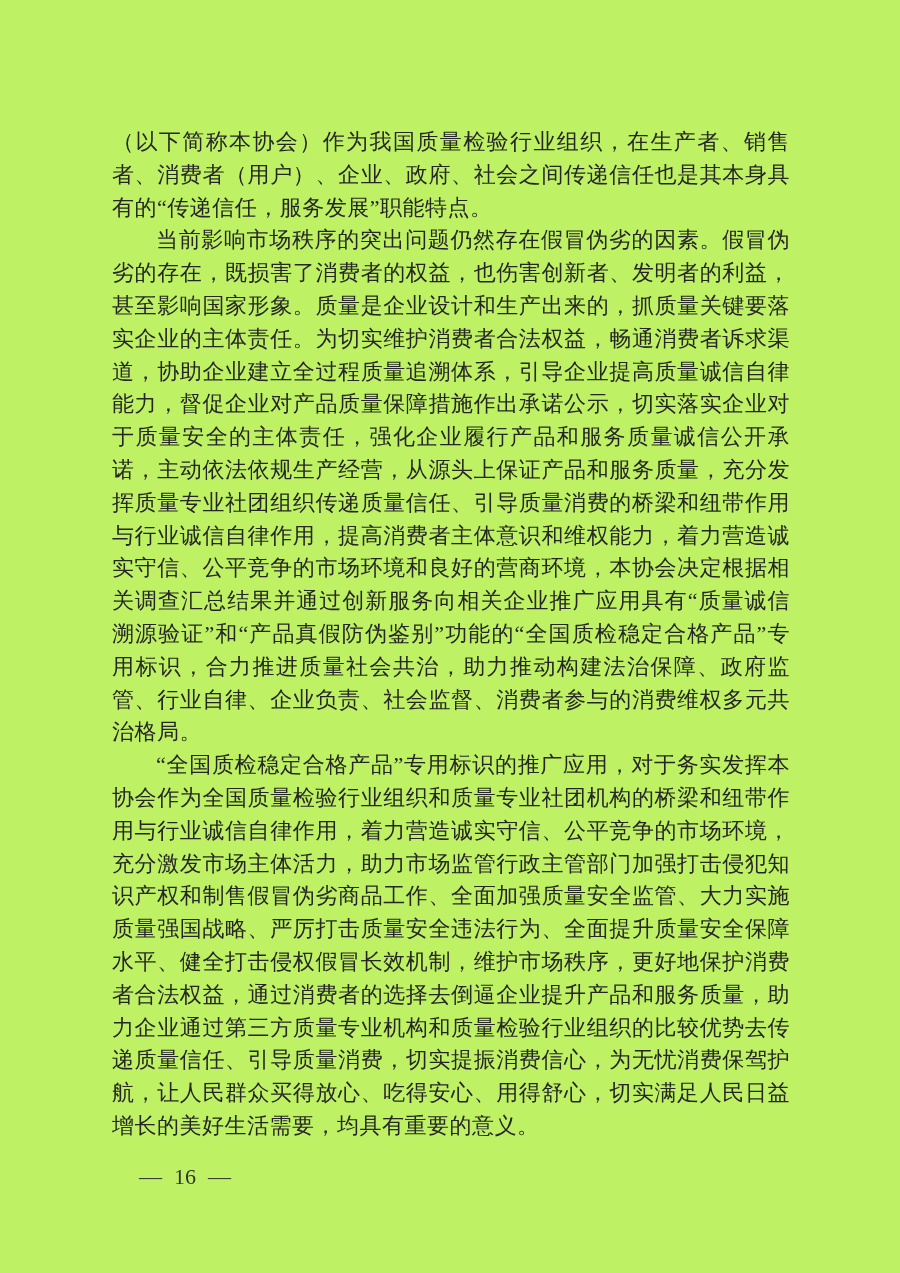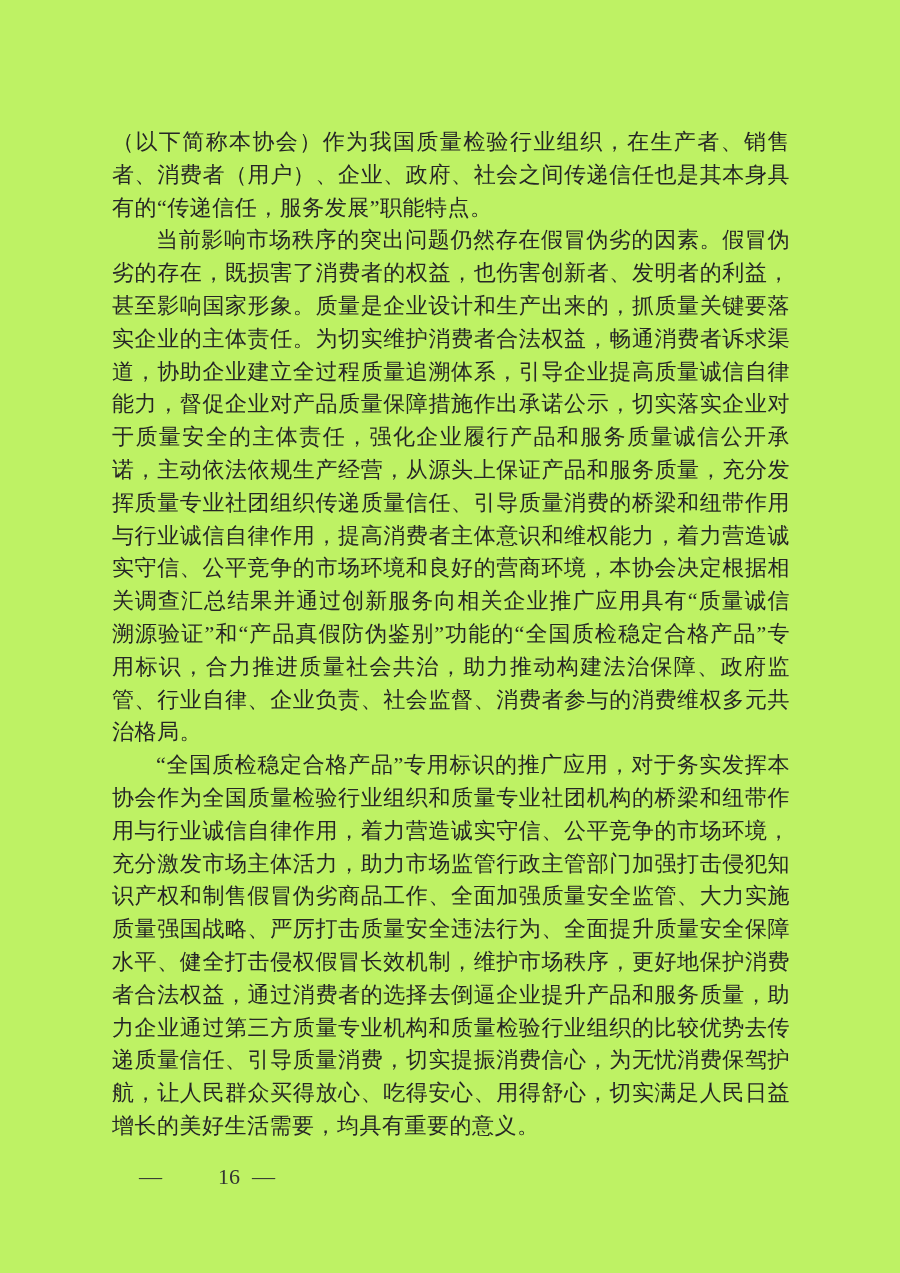--- a/index.html
+++ b/index.html
@@ -43,21 +43,20 @@
     gap: 13px;
     font-size: 21px;
     color: #333333;
   }
   .page-footer .dash {
     letter-spacing: 0;
     transform: scaleX(1.1);
   }
   .page-footer .num {
     font-size: 22px;
-    margin-left: 44px;
   }
 </style>
 </head>
 <body>
 
 <div class="page">
 
   <div class="doc-body">
       <p class="para">（以下简称本协会）作为我国质量检验行业组织，在生产者、销售者、消费者（用户）、企业、政府、社会之间传递信任也是其本身具有的“传递信任，服务发展”职能特点。</p>
       <p class="para indent">当前影响市场秩序的突出问题仍然存在假冒伪劣的因素。假冒伪劣的存在，既损害了消费者的权益，也伤害创新者、发明者的利益，甚至影响国家形象。质量是企业设计和生产出来的，抓质量关键要落实企业的主体责任。为切实维护消费者合法权益，畅通消费者诉求渠道，协助企业建立全过程质量追溯体系，引导企业提高质量诚信自律能力，督促企业对产品质量保障措施作出承诺公示，切实落实企业对于质量安全的主体责任，强化企业履行产品和服务质量诚信公开承诺，主动依法依规生产经营，从源头上保证产品和服务质量，充分发挥质量专业社团组织传递质量信任、引导质量消费的桥梁和纽带作用与行业诚信自律作用，提高消费者主体意识和维权能力，着力营造诚实守信、公平竞争的市场环境和良好的营商环境，本协会决定根据相关调查汇总结果并通过创新服务向相关企业推广应用具有“质量诚信溯源验证”和“产品真假防伪鉴别”功能的“全国质检稳定合格产品”专用标识，合力推进质量社会共治，助力推动构建法治保障、政府监管、行业自律、企业负责、社会监督、消费者参与的消费维权多元共治格局。</p>

